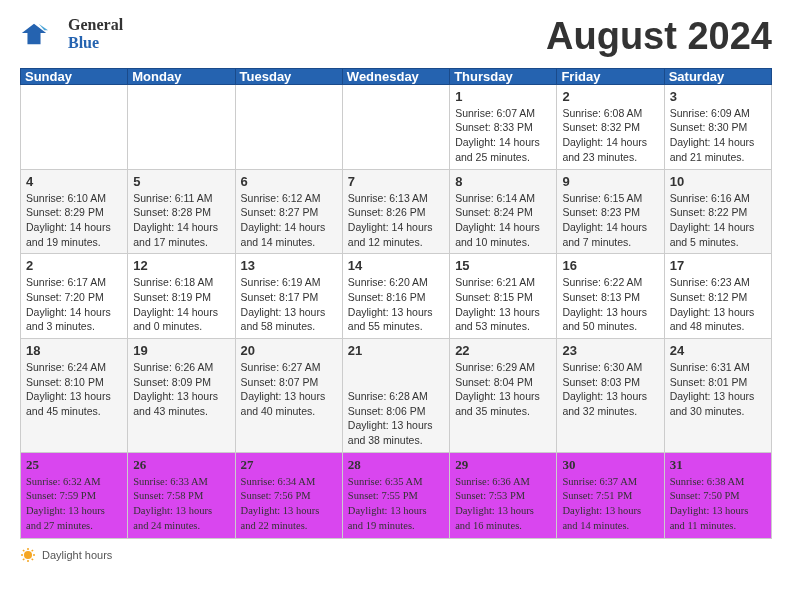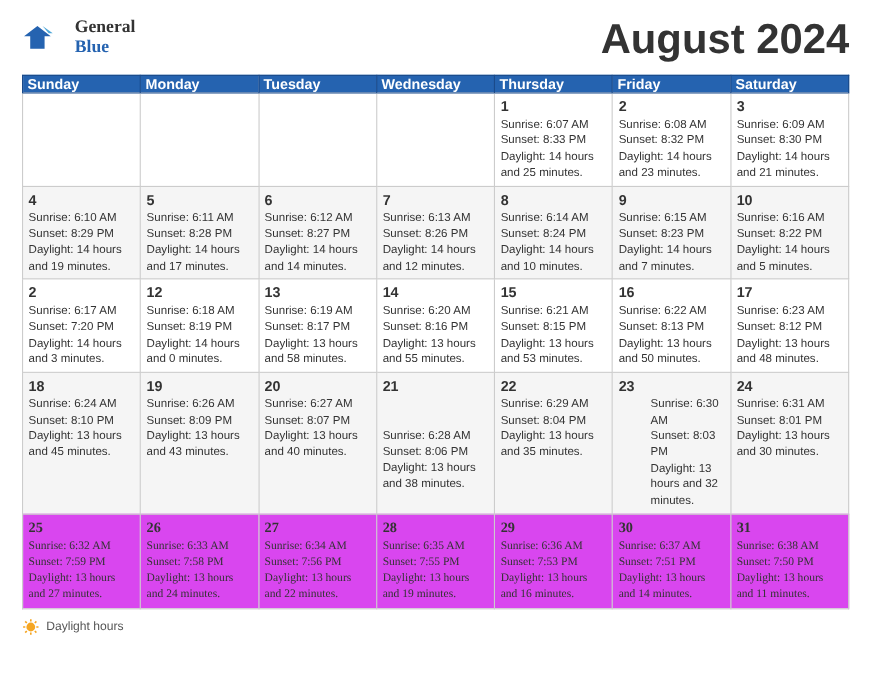--- a/index.html
+++ b/index.html
@@ -278,21 +278,21 @@
 Daylight: 13 hours and 38 minutes.</div>
         </td>
         <td>
           <div class="day-number">22</div>
           <div class="day-info" style="white-space: pre-line;">Sunrise: 6:29 AM
 Sunset: 8:04 PM
 Daylight: 13 hours and 35 minutes.</div>
         </td>
         <td>
           <div class="day-number">23</div>
-          <div class="day-info" style="white-space: pre-line; margin-left: 29px;">Sunrise: 6:30 AM
+          <div class="day-info" style="white-space: pre-line;">Sunrise: 6:30 AM
 Sunset: 8:03 PM
 Daylight: 13 hours and 32 minutes.</div>
         </td>
         <td>
           <div class="day-number">24</div>
           <div class="day-info" style="white-space: pre-line;">Sunrise: 6:31 AM
 Sunset: 8:01 PM
 Daylight: 13 hours and 30 minutes.</div>
         </td>
       </tr>

